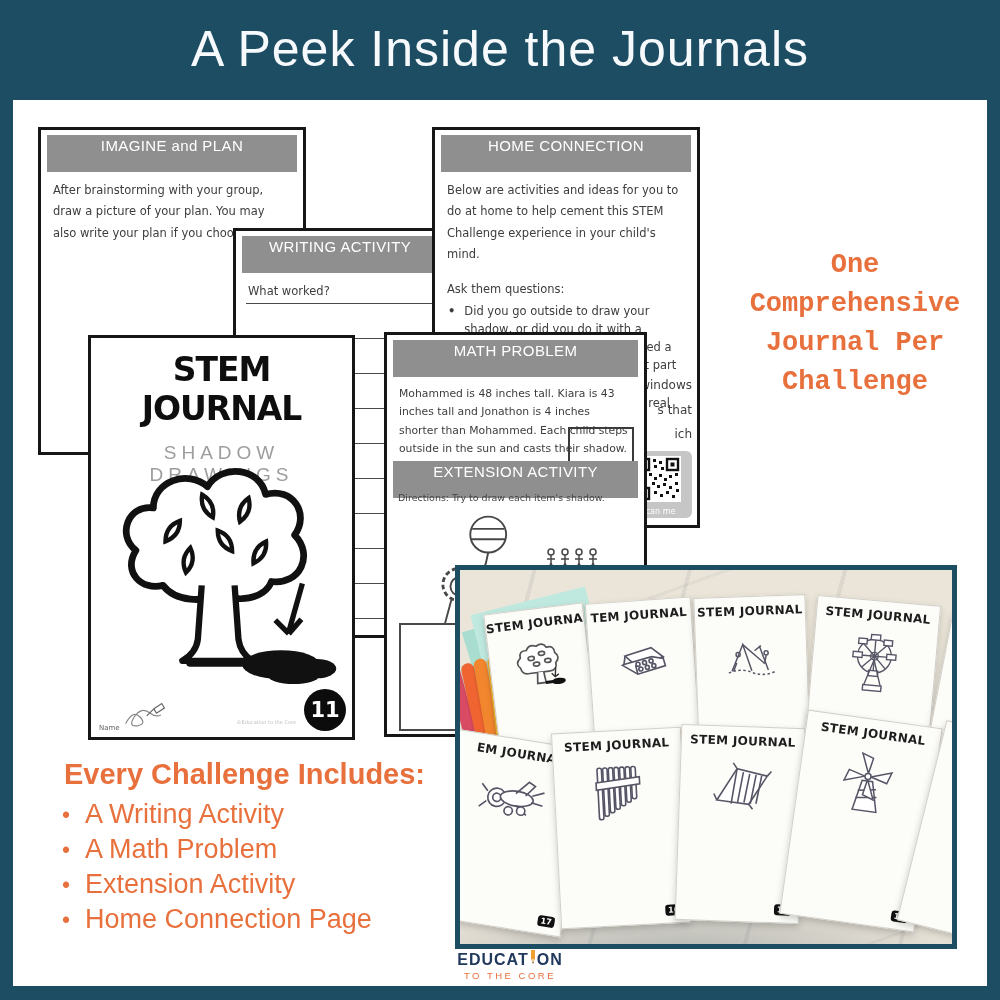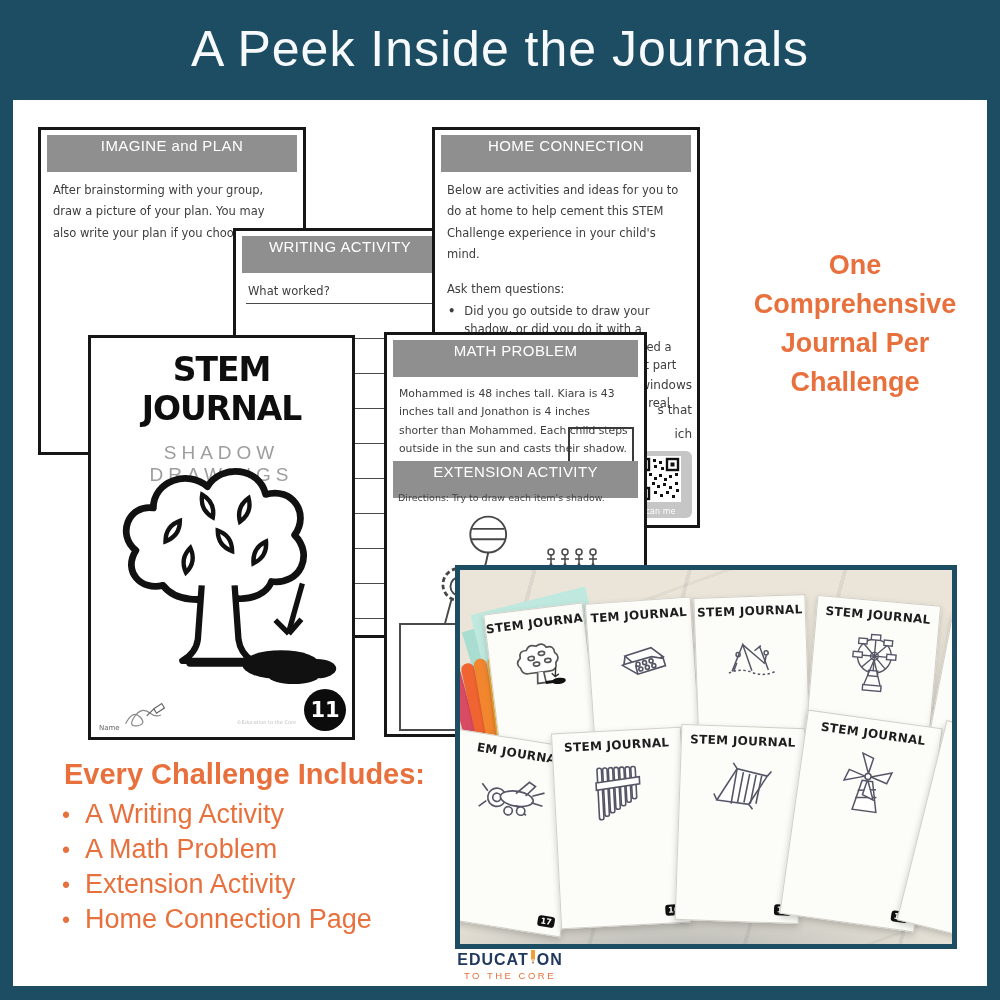--- a/index.html
+++ b/index.html
@@ -42,21 +42,21 @@
 
   .cover-title{font-size:33px;font-weight:800;text-align:center;margin-top:12px;color:#0e0e0e;letter-spacing:-1px;}
   .cover-sub{text-align:center;font-family:"Liberation Sans",sans-serif;font-size:19px;letter-spacing:5px;color:#9d9d9d;margin-top:14px;}
   .cover-tree{position:absolute;left:12px;top:100px;}
   .cover-name{position:absolute;left:8px;bottom:5px;display:flex;align-items:flex-end;gap:2px;font-size:7px;color:#666;}
   .cover-badge{position:absolute;right:6px;bottom:6px;width:42px;height:42px;border-radius:50%;background:#0c0c0c;
            color:#fff;font-weight:bold;font-size:21px;display:flex;align-items:center;justify-content:center;}
 
   
   .callout-right{position:absolute;left:733px;top:246px;width:244px;z-index:2;text-align:center;
-           color:var(--accent,#e8703c);font-family:Liberation Sans, sans-serif;font-weight:bold;
+           color:var(--accent,#e8703c);font-family:Liberation Mono, monospace;font-weight:bold;
            font-size:27px;line-height:1.45;}
   .includes{position:absolute;left:62px;top:758px;width:396px;z-index:7;color:var(--accent,#e8703c);
            font-family:"Liberation Sans",sans-serif;}
   .includes-title{font-size:29px;font-weight:bold;margin:0 0 8px 2px;}
   .includes-item{font-size:27px;display:flex;gap:15px;margin:4px 0;align-items:baseline;}
   .includes-bullet{font-size:23px;}
 
   
   .photo{position:absolute;left:455px;top:565px;width:492px;height:374px;z-index:6;border:5px solid var(--teal,#1d4d63);
          overflow:hidden;background-color:#ebe5d9;

